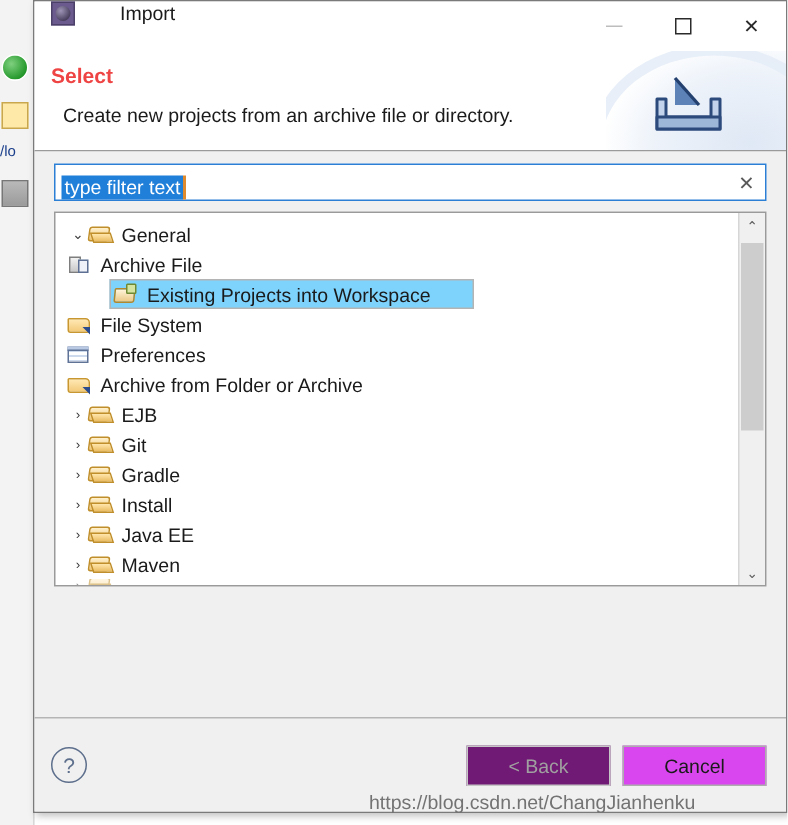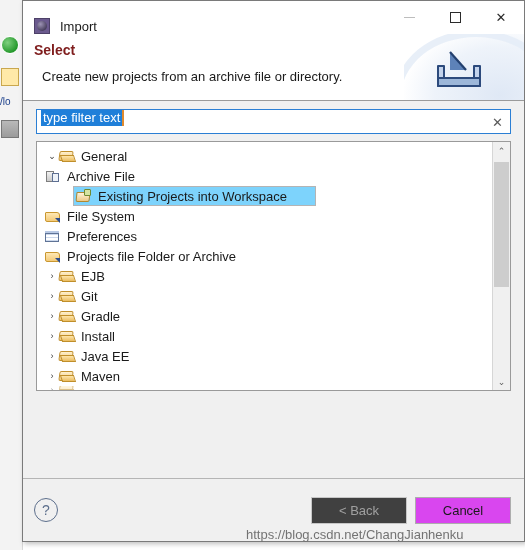--- a/index.html
+++ b/index.html
@@ -70,23 +70,24 @@
     box-shadow: 2px 2px 5px rgba(0,0,0,0.25);
     display: flex;
     flex-direction: column;
   }
 
   
   .titlebar {
     height: 33px;
     background: #ffffff;
     display: flex;
-    align-items: flex-end;
+    align-items: flex-start;
     flex: 0 0 auto;
     position: relative;
+    gap: 20px;
   }
   .app-icon {
     width: 16px; height: 16px;
     margin-left: 11px;
     position: relative;
     background: #6b5a8e;
     border: 1px solid #4d4068;
     box-sizing: border-box;
   }
   .app-icon::after {
@@ -138,21 +139,21 @@
     height: 66px;
     position: relative;
     flex: 0 0 auto;
     overflow: hidden;
   }
   .header-title {
     position: absolute;
     left: 11px; top: 8px;
     font-size: 14px;
     font-weight: bold;
-    color: #7f1d1d;
+    color: #ef4444;
   }
   .header-desc {
     position: absolute;
     left: 19px; top: 35px;
     font-size: 13px;
     color: #1a1a1a;
   }
   .header-art {
     position: absolute;
     right: 0; top: -10px;
@@ -187,21 +188,21 @@
     font-size: 13px;
     color: #141414;
   }
   .filter-box {
     margin-top: 8px;
     height: 25px;
     background: #ffffff;
     border: 1px solid #2b7fd4;
     box-sizing: border-box;
     display: flex;
-    align-items: flex-start;
+    align-items: flex-end;
     position: relative;
   }
   .filter-value {
     margin-left: 4px;
     font-size: 13px;
     color: #ffffff;
     background: #1f7fd9;
     padding: 1px 2px 2px 2px;
     line-height: 1;
     position: relative;
@@ -446,21 +447,21 @@
     display: flex;
     align-items: center;
     justify-content: center;
     box-sizing: border-box;
     border: 1px solid #adadad;
     background: #d946ef;
     color: #1a1a1a;
   }
   .btn.disabled {
     color: #a0a0a0;
-    background: #404040;
+    background: #701a75;
     border-color: #c6c6c6;
   }
   .btn.default {
     border: 2px solid #0078d7;
     background: #e1e1e1;
   }
 
   
   .watermark {
     position: absolute;
@@ -540,21 +541,21 @@
             <div class="tree-row child">
               <span class="ico folder-arrow"></span>
               <span class="row-label">File System</span>
             </div>
             <div class="tree-row child">
               <span class="ico prefs"></span>
               <span class="row-label">Preferences</span>
             </div>
             <div class="tree-row child">
               <span class="ico folder-arrow"></span>
-              <span class="row-label">Projects file Folder or Archive</span>
+              <span class="row-label">Archive from Folder or Archive</span>
             </div>
             <div class="tree-row">
               <span class="twisty">›</span>
               <span class="ico folder-open"></span>
               <span class="row-label">EJB</span>
             </div>
             <div class="tree-row">
               <span class="twisty">›</span>
               <span class="ico folder-open"></span>
               <span class="row-label">Git</span>

